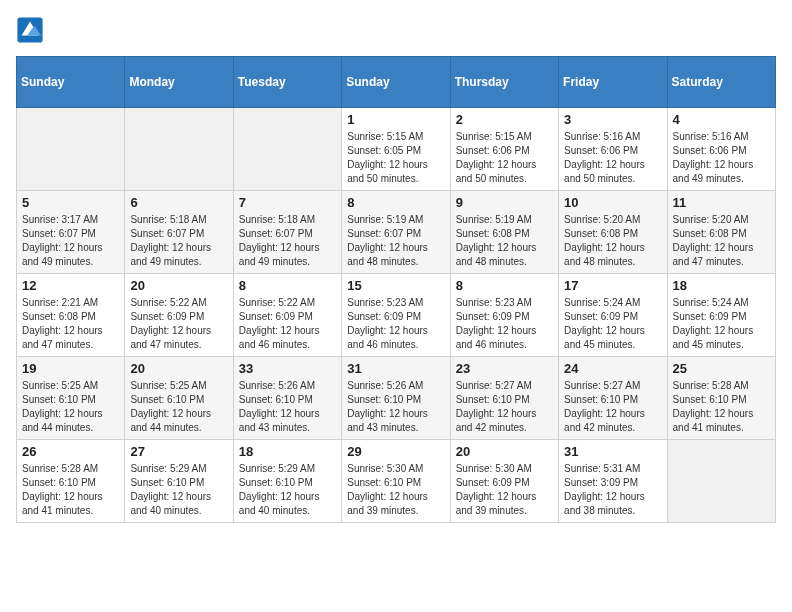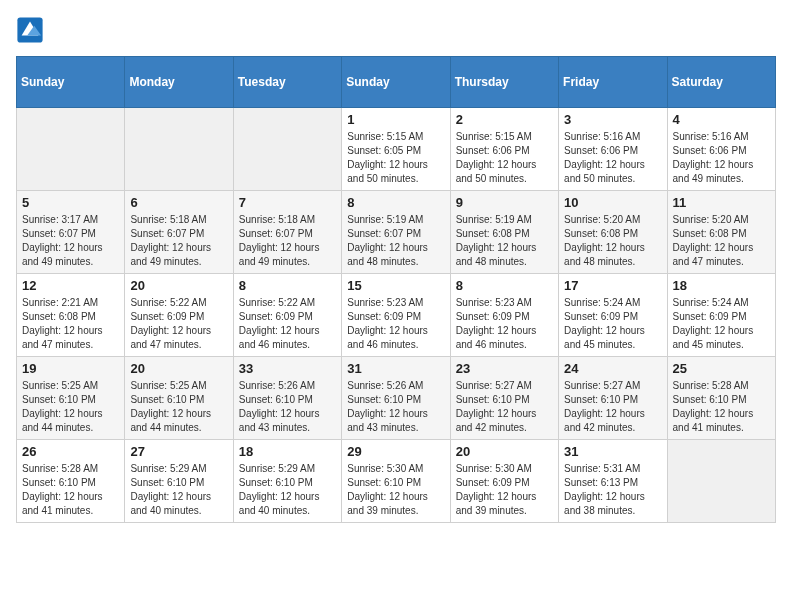--- a/index.html
+++ b/index.html
@@ -344,20 +344,20 @@
         <td>
           <div class="day-num">20</div>
           <div class="day-info" style="white-space: pre-line;">Sunrise: 5:30 AM
 Sunset: 6:09 PM
 Daylight: 12 hours
 and 39 minutes.</div>
         </td>
         <td>
           <div class="day-num">31</div>
           <div class="day-info" style="white-space: pre-line;">Sunrise: 5:31 AM
-Sunset: 6:13 PM
+Sunset: 3:09 PM
 Daylight: 12 hours
 and 38 minutes.</div>
         </td>
         <td class="empty-cell"></td>
       </tr>
     </tbody>
 </table>
 
 </body></html>

